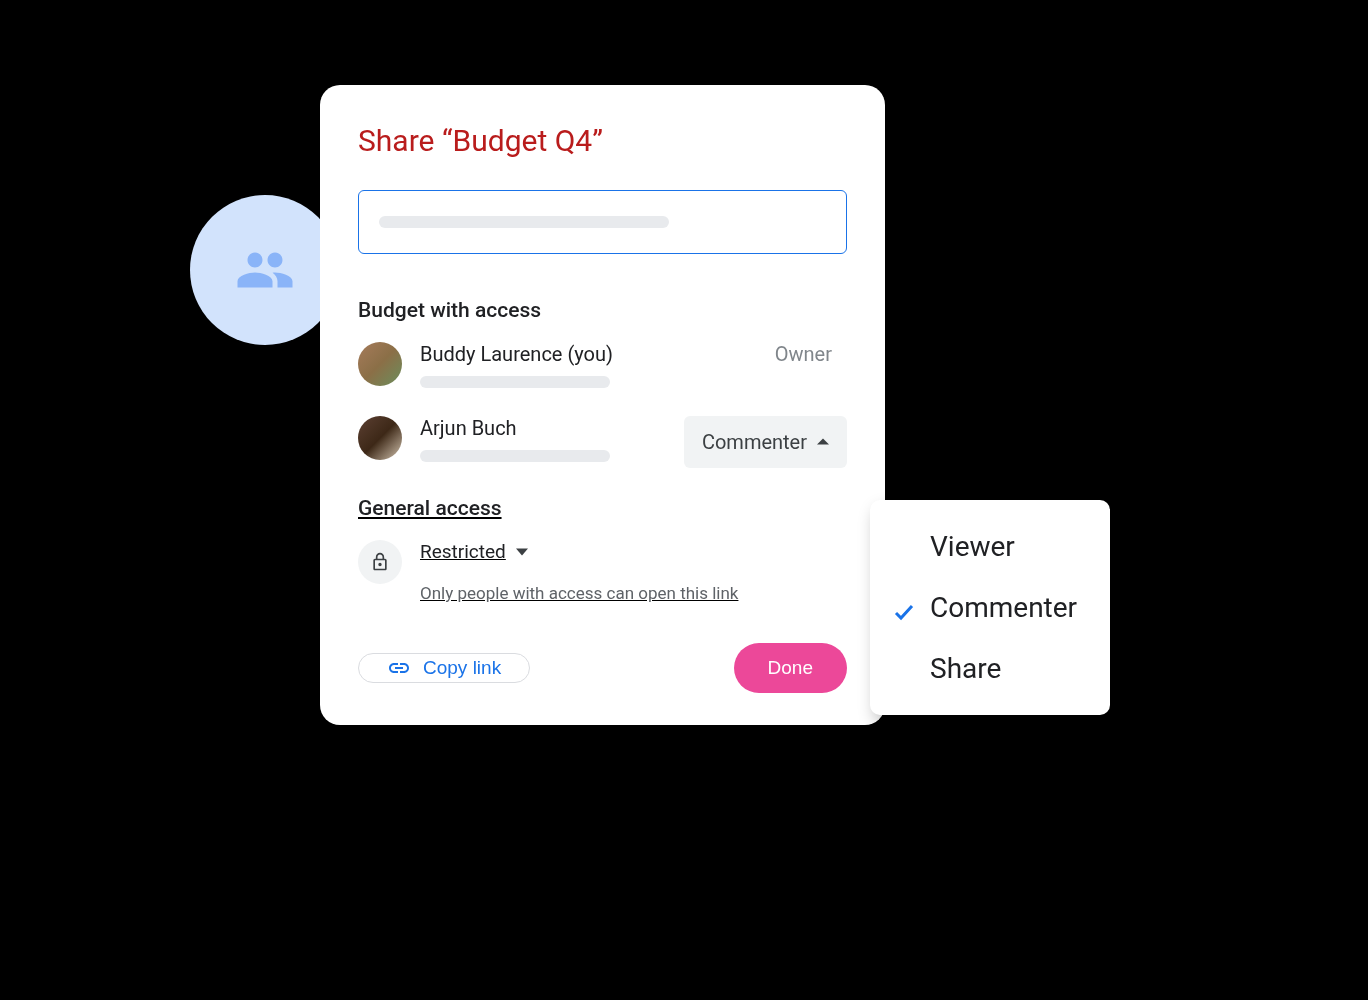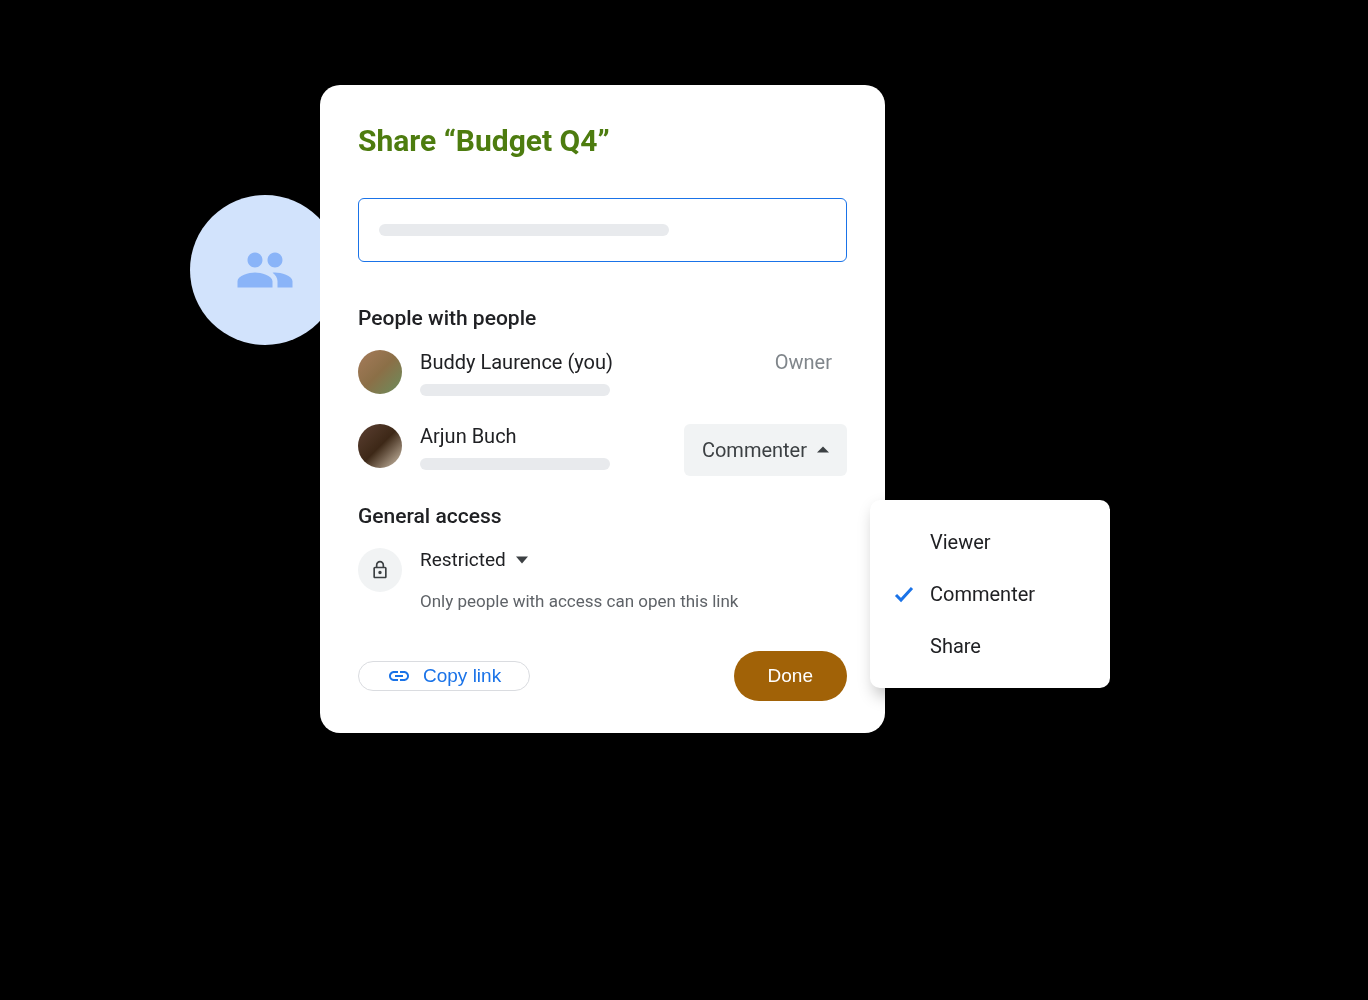--- a/index.html
+++ b/index.html
@@ -31,23 +31,23 @@
       position: absolute;
       left: 320px;
       top: 85px;
       width: 565px;
       background: #fff;
       border-radius: 20px;
       padding: 38px 38px 32px 38px;
     }
     .dialog-title {
       font-size: 30px;
-      font-weight: 700;
-      color: #4d7c0f;
-      margin-bottom: 40px;
+      font-weight: 400;
+      color: #b91c1c;
+      margin-bottom: 32px;
     }
     .add-people-input {
       width: 100%;
       height: 64px;
       border: 1.5px solid #1a73e8;
       border-radius: 6px;
       padding: 0 20px;
       margin-bottom: 44px;
       display: flex;
       align-items: center;
@@ -117,20 +117,21 @@
       cursor: pointer;
     }
     .role-dropdown svg {
       width: 12px;
       height: 12px;
       fill: #3c4043;
     }
     .general-section {
       margin-top: 28px;
       margin-bottom: 40px;
+      text-decoration: underline;
     }
     .general-row {
       display: flex;
       align-items: flex-start;
       gap: 18px;
     }
     .lock-circle {
       width: 44px;
       height: 44px;
       border-radius: 50%;
@@ -184,45 +185,45 @@
       font-weight: 500;
       cursor: pointer;
       background: #fff;
     }
     .copy-link-btn svg {
       width: 24px;
       height: 24px;
       fill: #1a73e8;
     }
     .done-btn {
-      background: #a16207;
+      background: #ec4899;
       color: #fff;
       border: none;
       border-radius: 30px;
       padding: 14px 34px;
       font-size: 19px;
       font-weight: 500;
       cursor: pointer;
     }
     .role-menu {
       position: absolute;
       left: 870px;
       top: 500px;
       width: 240px;
       background: #fff;
       border-radius: 10px;
       box-shadow: 4px 8px 16px rgba(0,0,0,0.25);
       padding: 16px 0;
     }
     .role-menu-item {
       display: flex;
-      align-items: flex-start;
+      align-items: flex-end;
       gap: 14px;
       padding: 14px 22px;
-      font-size: 20px;
+      font-size: 28px;
       color: #202124;
       cursor: pointer;
     }
     .role-menu-item .check {
       width: 24px;
       display: flex;
       align-items: center;
     }
     .role-menu-item svg {
       width: 24px;
@@ -241,21 +242,21 @@
   </svg>
 </div>
 
 <div class="dialog">
   <h1 class="dialog-title">Share “Budget Q4”</h1>
 
   <div class="add-people-input">
     <div class="placeholder-bar"></div>
   </div>
 
-  <h2 class="section-heading">People with people</h2>
+  <h2 class="section-heading">Budget with access</h2>
 
   <div class="person-row">
     <div class="avatar avatar-1"></div>
     <div class="person-info">
       <div class="person-name">Buddy Laurence (you)</div>
       <div class="person-sub-bar"></div>
     </div>
     <div class="role-label">Owner</div>
   </div>
 

